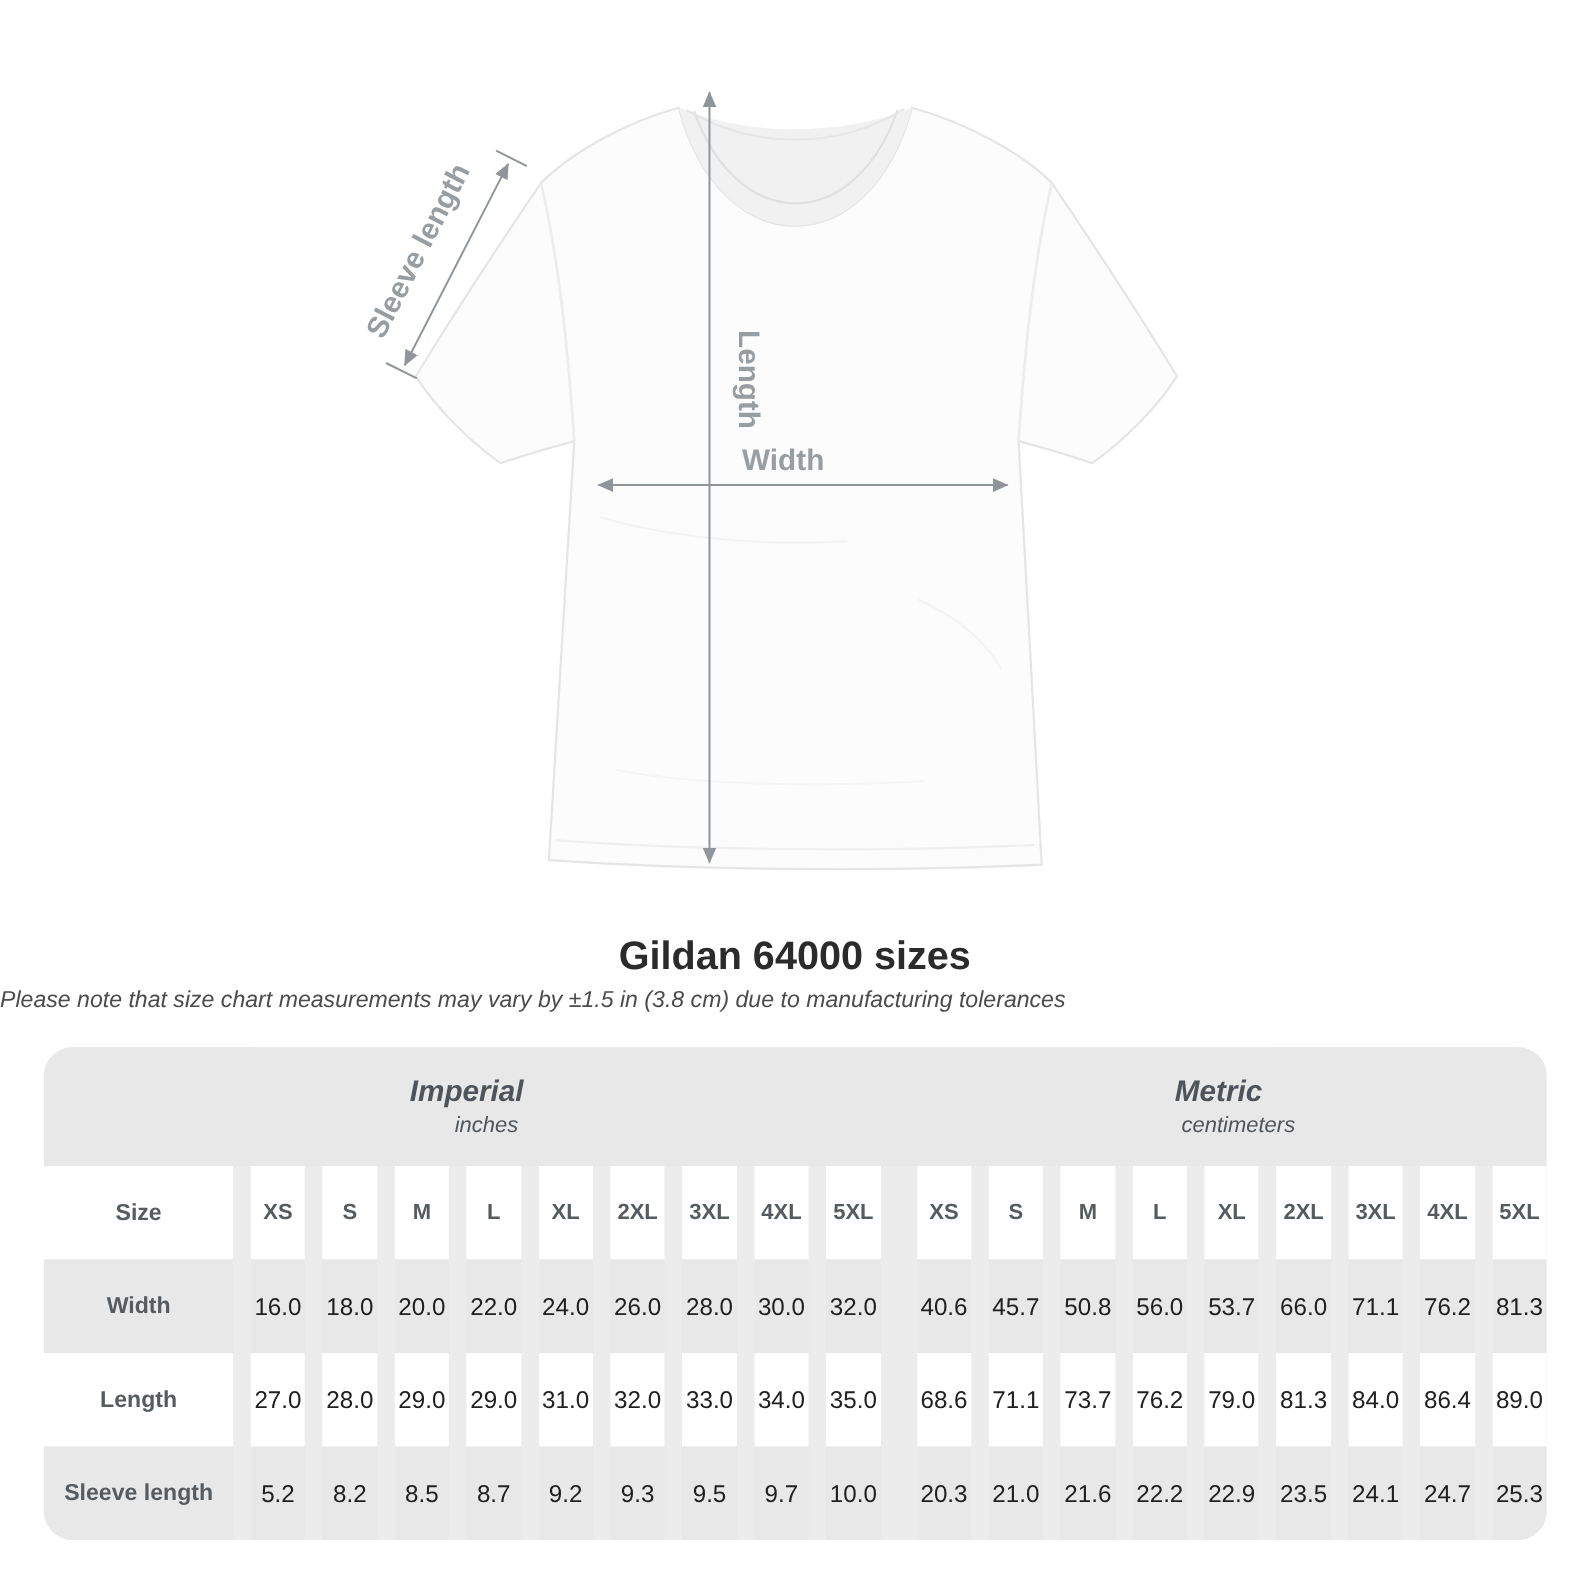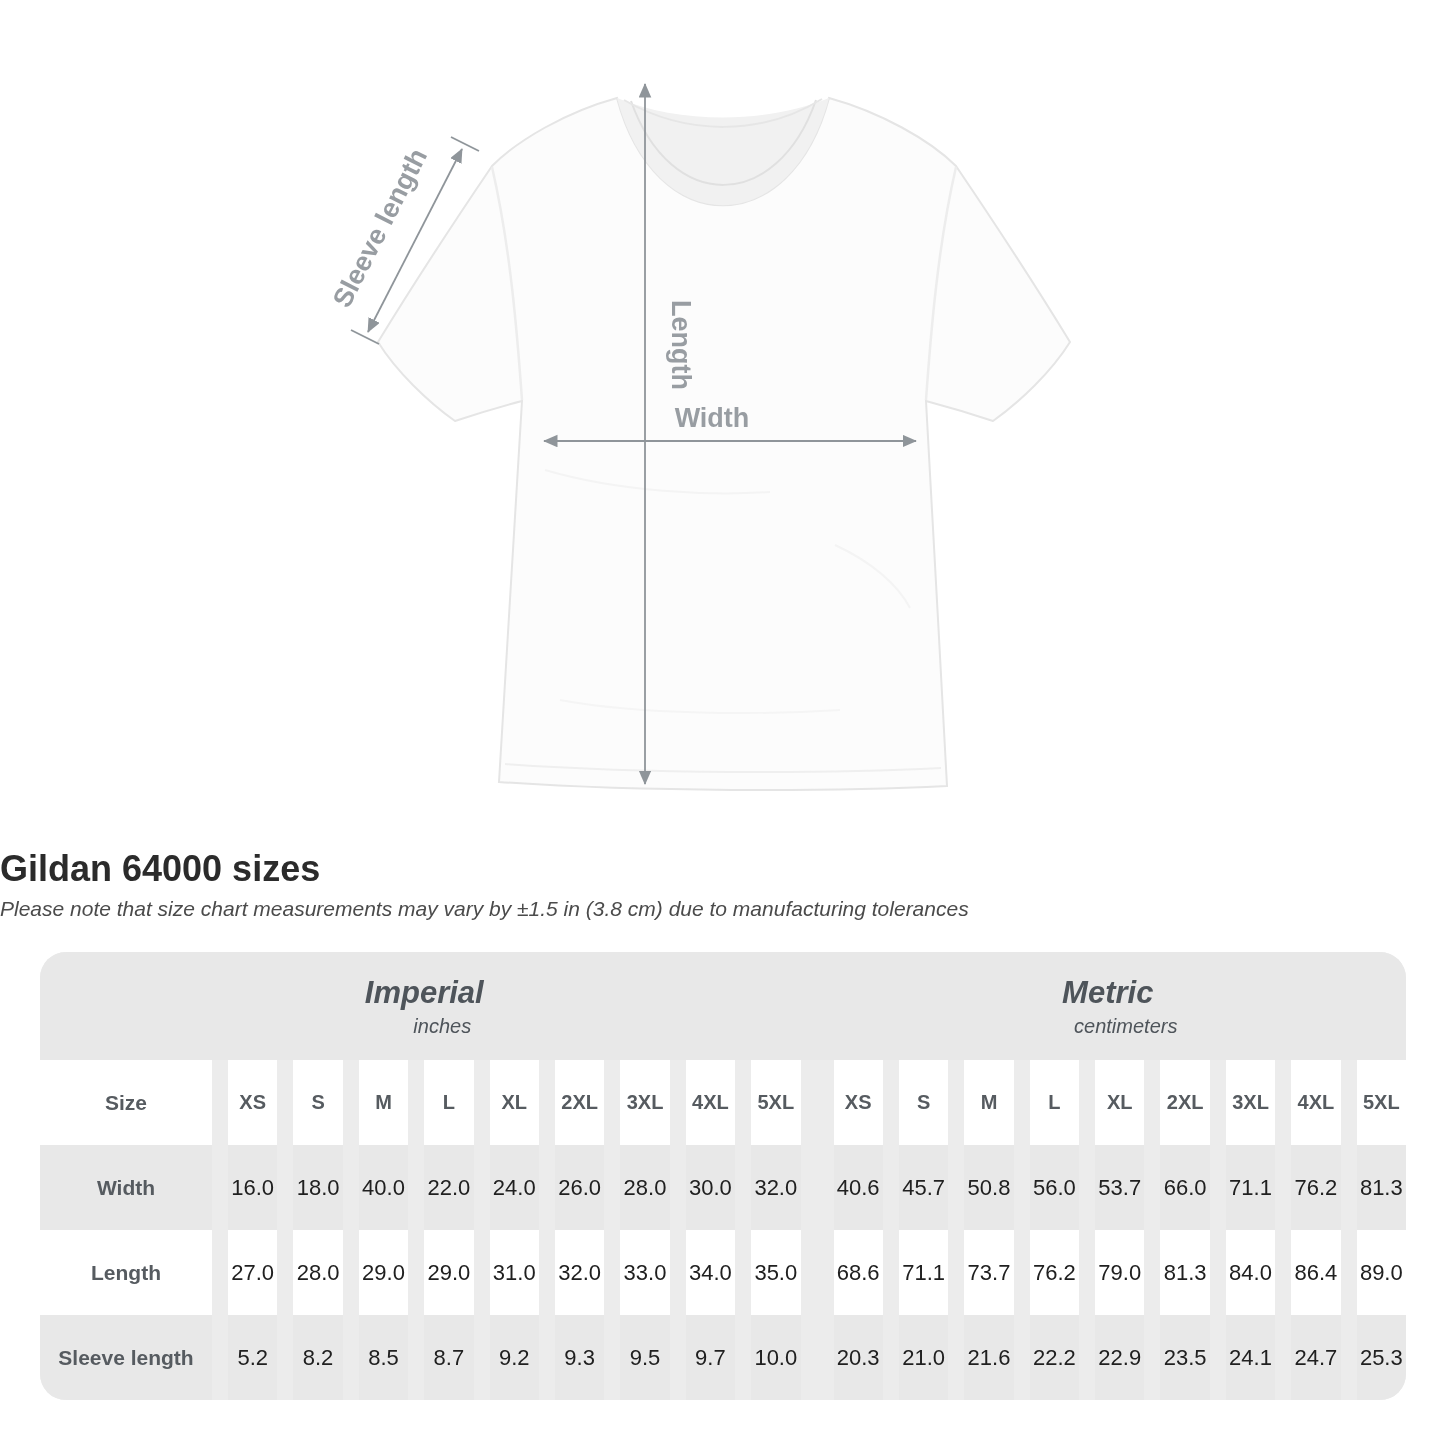--- a/index.html
+++ b/index.html
@@ -6,40 +6,40 @@
   body { margin: 0; background: #ffffff; font-family: "Liberation Sans", sans-serif; }
   .page { position: relative; width: 1445px; height: 1445px; background: #ffffff; overflow: hidden; }
 
   
   .shirt-svg { position: absolute; left: 0; top: 0; }
   .dim-label { font-family: "Liberation Sans", sans-serif; font-weight: bold; font-size: 27px; fill: #989da2; }
 
   
   .title {
     position: absolute; left: 0; top: 848px; width: 1445px;
-    font-size: 36px; font-weight: bold; color: #2b2b2b;
+    text-align: center; font-size: 36px; font-weight: bold; color: #2b2b2b;
   }
   .subtitle {
     position: absolute; left: 0; top: 897px; width: 1445px;
     text-align: left; font-size: 21px; font-style: italic; color: #4b4b4b;
   }
 
   
   .table-card {
     position: absolute; left: 40px; top: 952px; width: 1366px;
     border-radius: 26px; overflow: hidden; background: #ececec;
   }
   .band {
     height: 108px; background: #e8e8e8;
     display: grid; grid-template-columns: 172px repeat(9, 1fr) 1px repeat(9, 1fr);
   }
   .band-sec { display: flex; flex-direction: column; align-items: center; justify-content: center; gap: 4px; }
   .band-imperial { grid-column: 1 / 11; }
   .band-metric  { grid-column: 12 / 21; align-items: center; }
-  .band-title { font-size: 31px; font-weight: bold; font-style: italic; color: #4e545a; }
+  .band-title { font-size: 27px; font-weight: bold; font-style: italic; color: #4e545a; }
   .band-unit  { font-size: 20px; font-style: italic; color: #4e545a; margin-left: 36px; }
 
   .grid-row {
     display: grid; grid-template-columns: 172px repeat(9, 1fr) 1px repeat(9, 1fr);
     column-gap: 16px; height: 85px;
   }
   .cell { display: flex; align-items: center; justify-content: center; background: #ffffff; }
   .row-gray .cell { background: #e8e8e8; }
   .label-cell { font-size: 21px; font-weight: bold; color: #565b60; }
   .head-cell  { font-size: 20px; font-weight: bold; color: #565b60; }
@@ -135,21 +135,21 @@
       <div class="cell head-cell">2XL</div>
       <div class="cell head-cell">3XL</div>
       <div class="cell head-cell">4XL</div>
       <div class="cell head-cell">5XL</div>
     </div>
 
     <div class="grid-row row-gray">
       <div class="cell label-cell">Width</div>
       <div class="cell val-cell">16.0</div>
       <div class="cell val-cell">18.0</div>
-      <div class="cell val-cell">40.0</div>
+      <div class="cell val-cell">20.0</div>
       <div class="cell val-cell">22.0</div>
       <div class="cell val-cell">24.0</div>
       <div class="cell val-cell">26.0</div>
       <div class="cell val-cell">28.0</div>
       <div class="cell val-cell">30.0</div>
       <div class="cell val-cell">32.0</div>
       <div class="spacer"></div>
       <div class="cell val-cell">40.6</div>
       <div class="cell val-cell">45.7</div>
       <div class="cell val-cell">50.8</div>

